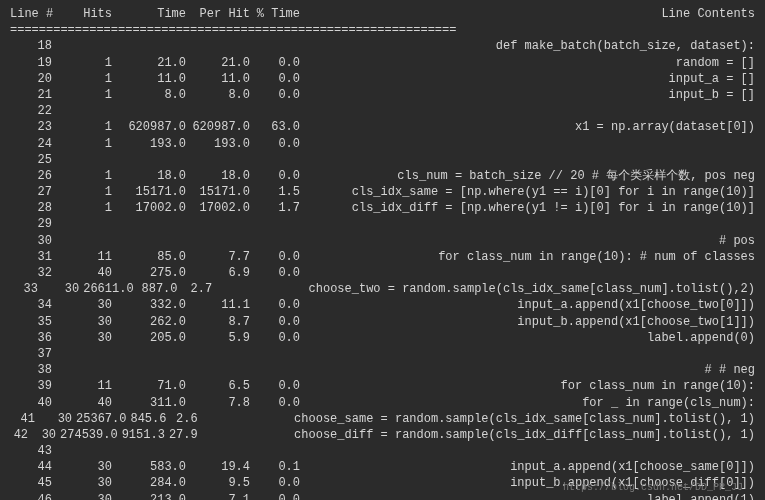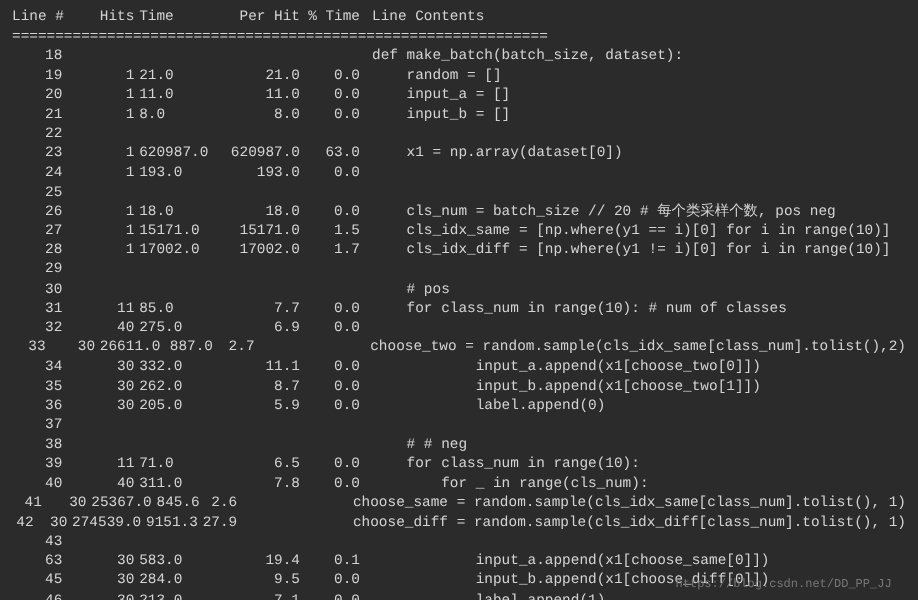--- a/index.html
+++ b/index.html
@@ -23,24 +23,24 @@
     color: #d4d4d4;
     letter-spacing: 0;
   }
   .row {
     display: flex;
     white-space: pre;
     min-height: 16.2px;
   }
   .c-line  { width: 46px; text-align: right; padding-right: 4px; }
   .c-hits  { width: 60px; text-align: right; padding-right: 4px; }
-  .c-time  { width: 74px; text-align: left; padding-right: 4px; }
+  .c-time  { width: 74px; text-align: right; padding-right: 4px; }
   .c-phit  { width: 64px; text-align: right; padding-right: 4px; }
   .c-pct   { width: 56px; text-align: right; padding-right: 10px; }
-  .c-code  { flex: 1; text-align: left; white-space: pre; }
+  .c-code  { flex: 1; text-align: right; white-space: pre; }
   .watermark {
     position: absolute;
     bottom: 6px;
     right: 22px;
     color: #777;
     font-size: 10px;
   }
 </style>
 </head>
 <body>
@@ -75,18 +75,18 @@
     <div class="row"><span class="c-line">34</span><span class="c-hits">30</span><span class="c-time">332.0</span><span class="c-phit">11.1</span><span class="c-pct">0.0</span><span class="c-code">            input_a.append(x1[choose_two[0]])</span></div>
     <div class="row"><span class="c-line">35</span><span class="c-hits">30</span><span class="c-time">262.0</span><span class="c-phit">8.7</span><span class="c-pct">0.0</span><span class="c-code">            input_b.append(x1[choose_two[1]])</span></div>
     <div class="row"><span class="c-line">36</span><span class="c-hits">30</span><span class="c-time">205.0</span><span class="c-phit">5.9</span><span class="c-pct">0.0</span><span class="c-code">            label.append(0)</span></div>
     <div class="row"><span class="c-line">37</span><span class="c-hits"></span><span class="c-time"></span><span class="c-phit"></span><span class="c-pct"></span><span class="c-code"></span></div>
     <div class="row"><span class="c-line">38</span><span class="c-hits"></span><span class="c-time"></span><span class="c-phit"></span><span class="c-pct"></span><span class="c-code">    # # neg</span></div>
     <div class="row"><span class="c-line">39</span><span class="c-hits">11</span><span class="c-time">71.0</span><span class="c-phit">6.5</span><span class="c-pct">0.0</span><span class="c-code">    for class_num in range(10):</span></div>
     <div class="row"><span class="c-line">40</span><span class="c-hits">40</span><span class="c-time">311.0</span><span class="c-phit">7.8</span><span class="c-pct">0.0</span><span class="c-code">        for _ in range(cls_num):</span></div>
     <div class="row"><span class="c-line">41</span><span class="c-hits">30</span><span class="c-time">25367.0</span><span class="c-phit">845.6</span><span class="c-pct">2.6</span><span class="c-code">            choose_same = random.sample(cls_idx_same[class_num].tolist(), 1)</span></div>
     <div class="row"><span class="c-line">42</span><span class="c-hits">30</span><span class="c-time">274539.0</span><span class="c-phit">9151.3</span><span class="c-pct">27.9</span><span class="c-code">            choose_diff = random.sample(cls_idx_diff[class_num].tolist(), 1)</span></div>
     <div class="row"><span class="c-line">43</span><span class="c-hits"></span><span class="c-time"></span><span class="c-phit"></span><span class="c-pct"></span><span class="c-code"></span></div>
-    <div class="row"><span class="c-line">63</span><span class="c-hits">30</span><span class="c-time">583.0</span><span class="c-phit">19.4</span><span class="c-pct">0.1</span><span class="c-code">            input_a.append(x1[choose_same[0]])</span></div>
+    <div class="row"><span class="c-line">44</span><span class="c-hits">30</span><span class="c-time">583.0</span><span class="c-phit">19.4</span><span class="c-pct">0.1</span><span class="c-code">            input_a.append(x1[choose_same[0]])</span></div>
     <div class="row"><span class="c-line">45</span><span class="c-hits">30</span><span class="c-time">284.0</span><span class="c-phit">9.5</span><span class="c-pct">0.0</span><span class="c-code">            input_b.append(x1[choose_diff[0]])</span></div>
     <div class="row"><span class="c-line">46</span><span class="c-hits">30</span><span class="c-time">213.0</span><span class="c-phit">7.1</span><span class="c-pct">0.0</span><span class="c-code">            label.append(1)</span></div>
   </div>
 
 <div class="watermark">https://blog.csdn.net/DD_PP_JJ</div>
 
 </body></html>

